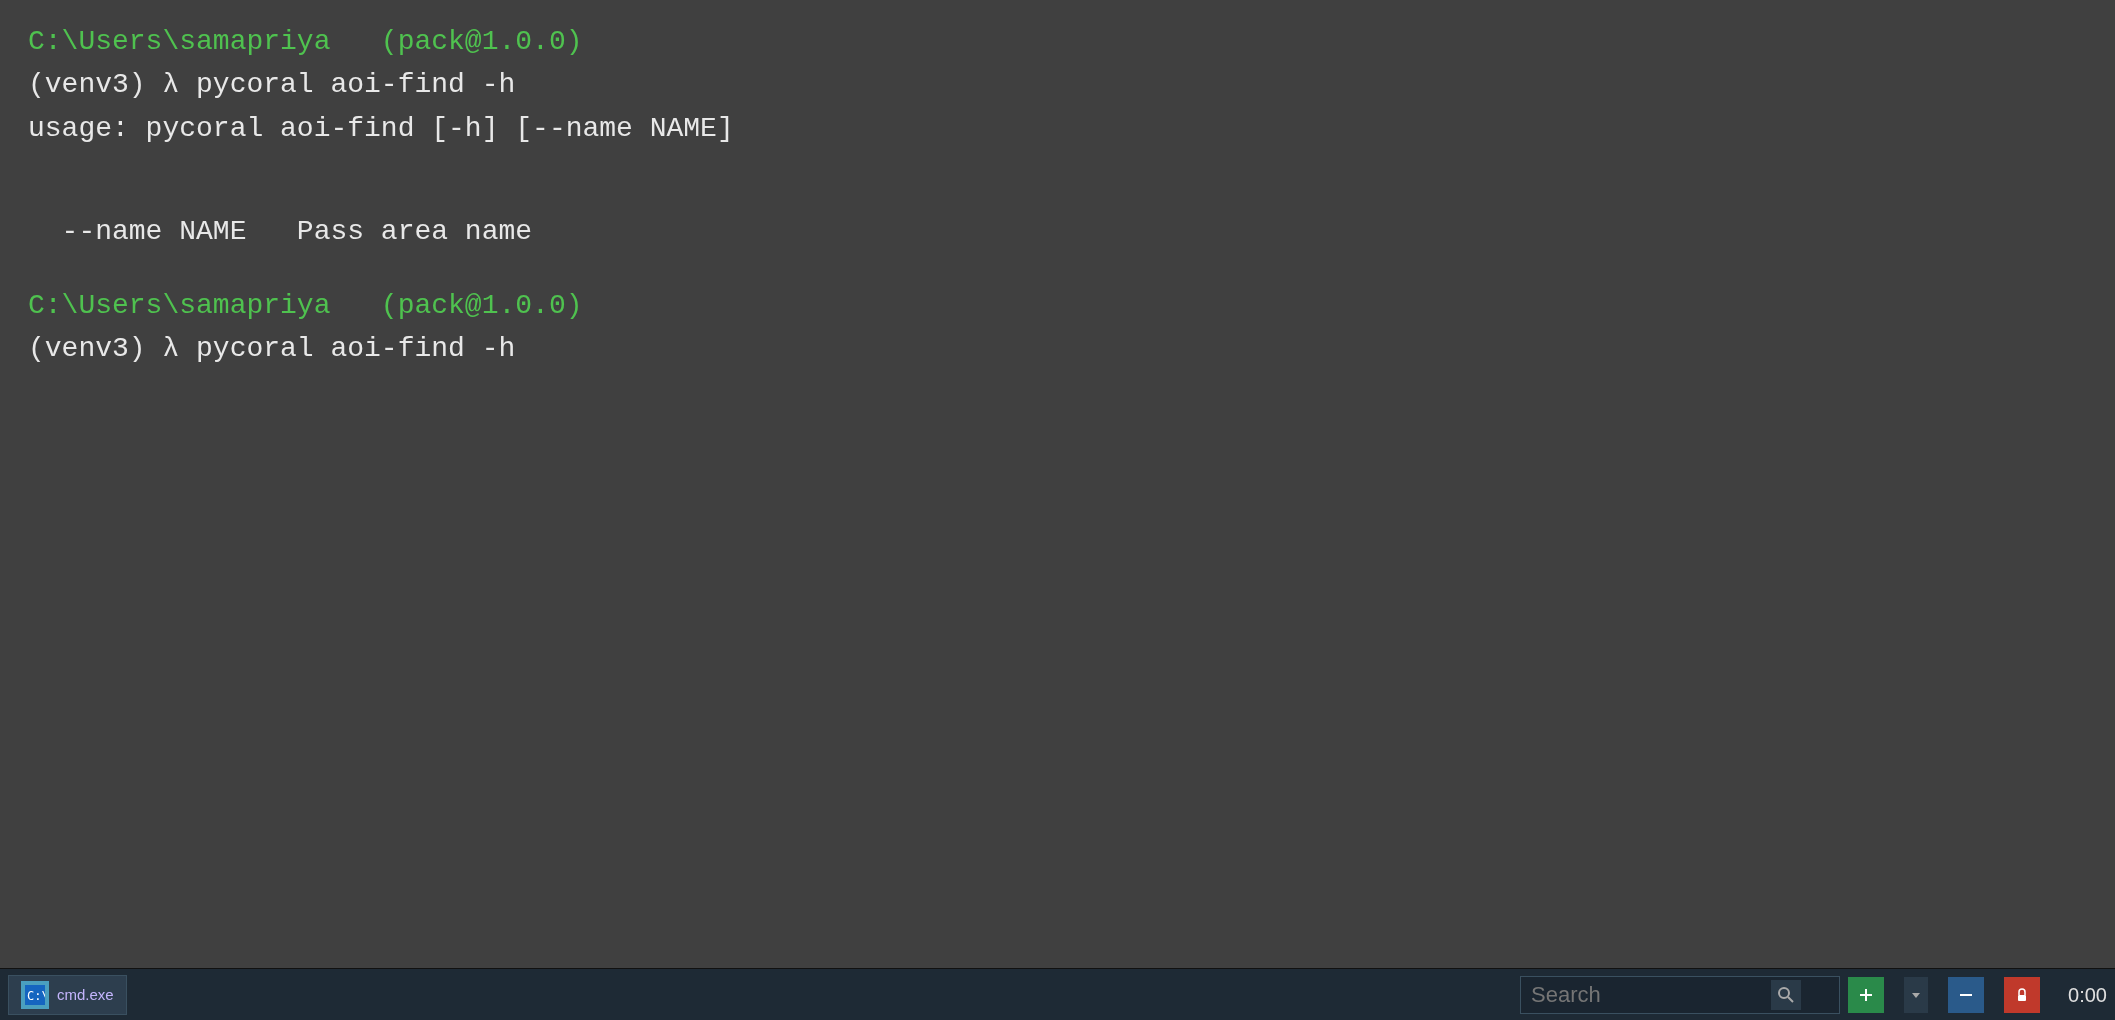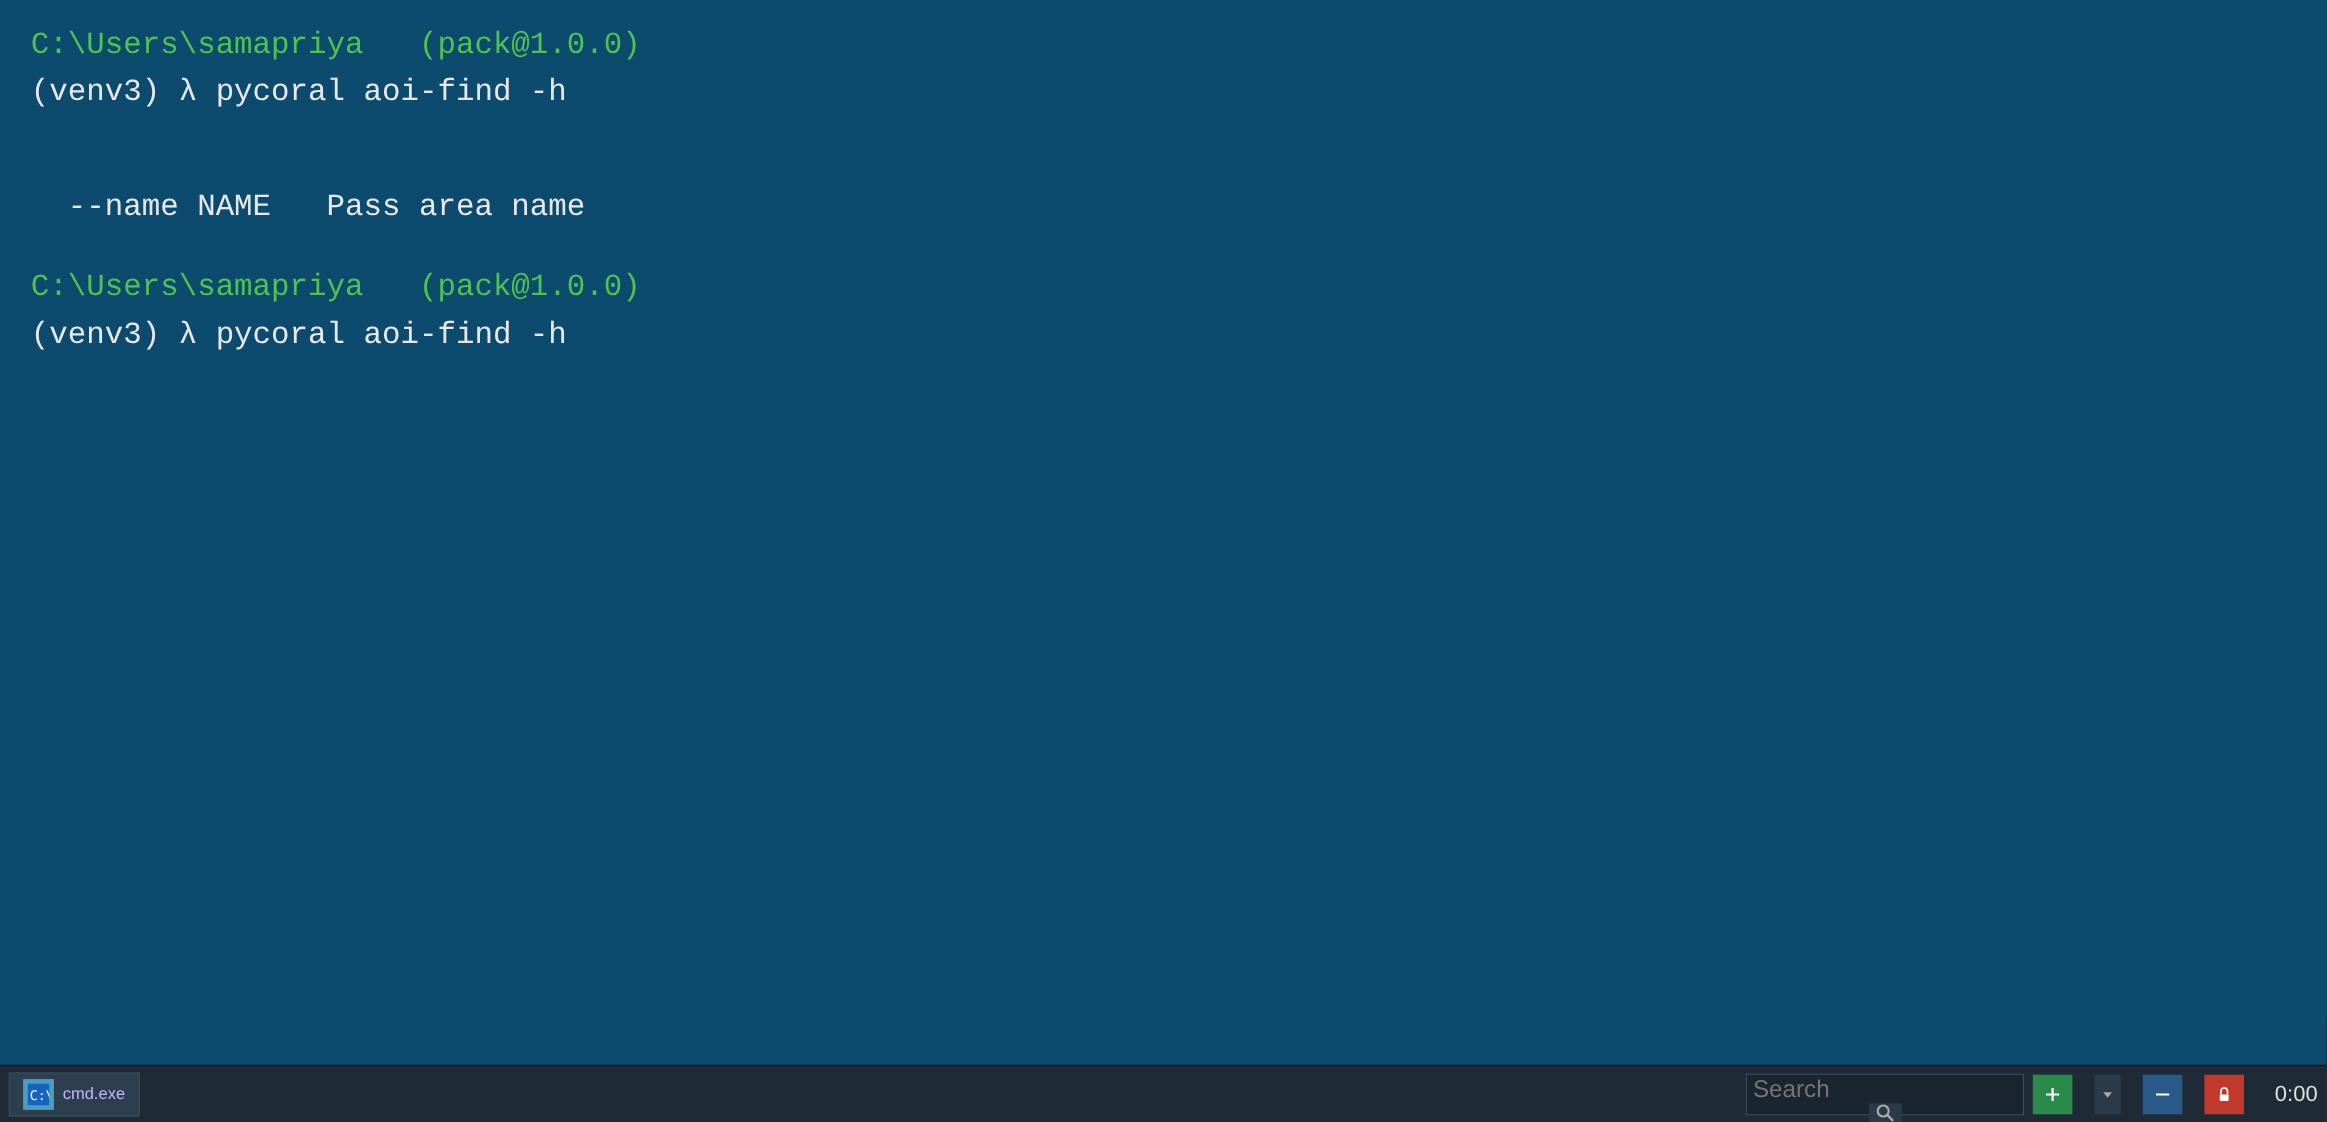--- a/index.html
+++ b/index.html
@@ -13,21 +13,21 @@
       height: 1020px;
       background: #1a1a16;
       font-family: 'Courier New', Courier, monospace;
       overflow: hidden;
       display: flex;
       flex-direction: column;
     }
 
     .terminal-window {
       flex: 1;
-      background: #0c4a6e;
+      background: #404040;
       padding: 20px 28px;
       overflow: hidden;
       position: relative;
     }
 
     .terminal-line {
       font-size: 28px;
       line-height: 1.55;
       white-space: pre;
     }
@@ -86,22 +86,21 @@
     }
 
     .search-bar {
       display: flex;
       align-items: center;
       background: #1a2530;
       border: 1px solid #3a5060;
       height: 38px;
       padding: 0 10px;
       gap: 0;
-      width: 253px;
-      flex-direction: column;
+      width: 320px;
     }
 
     .search-input {
       background: transparent;
       border: none;
       outline: none;
       color: #c0c0c0;
       font-size: 22px;
       font-family: 'Segoe UI', sans-serif;
       width: 240px;
@@ -156,20 +155,21 @@
   </style>
 </head>
 <body>
 
 <div class="terminal-window">
 
   <div class="terminal-line green-text">C:\Users\samapriya   (pack@1.0.0)</div>
 
   <div class="terminal-line white-text">(venv3) λ pycoral aoi-find -h</div>
 
+  <div class="terminal-line white-text">usage: pycoral aoi-find [-h] [--name NAME]</div>
 
   <div class="spacer"></div>
 
 
 
   <div class="spacer"></div>
 
 
   <div class="terminal-line white-text">  --name NAME   Pass area name</div>
 

